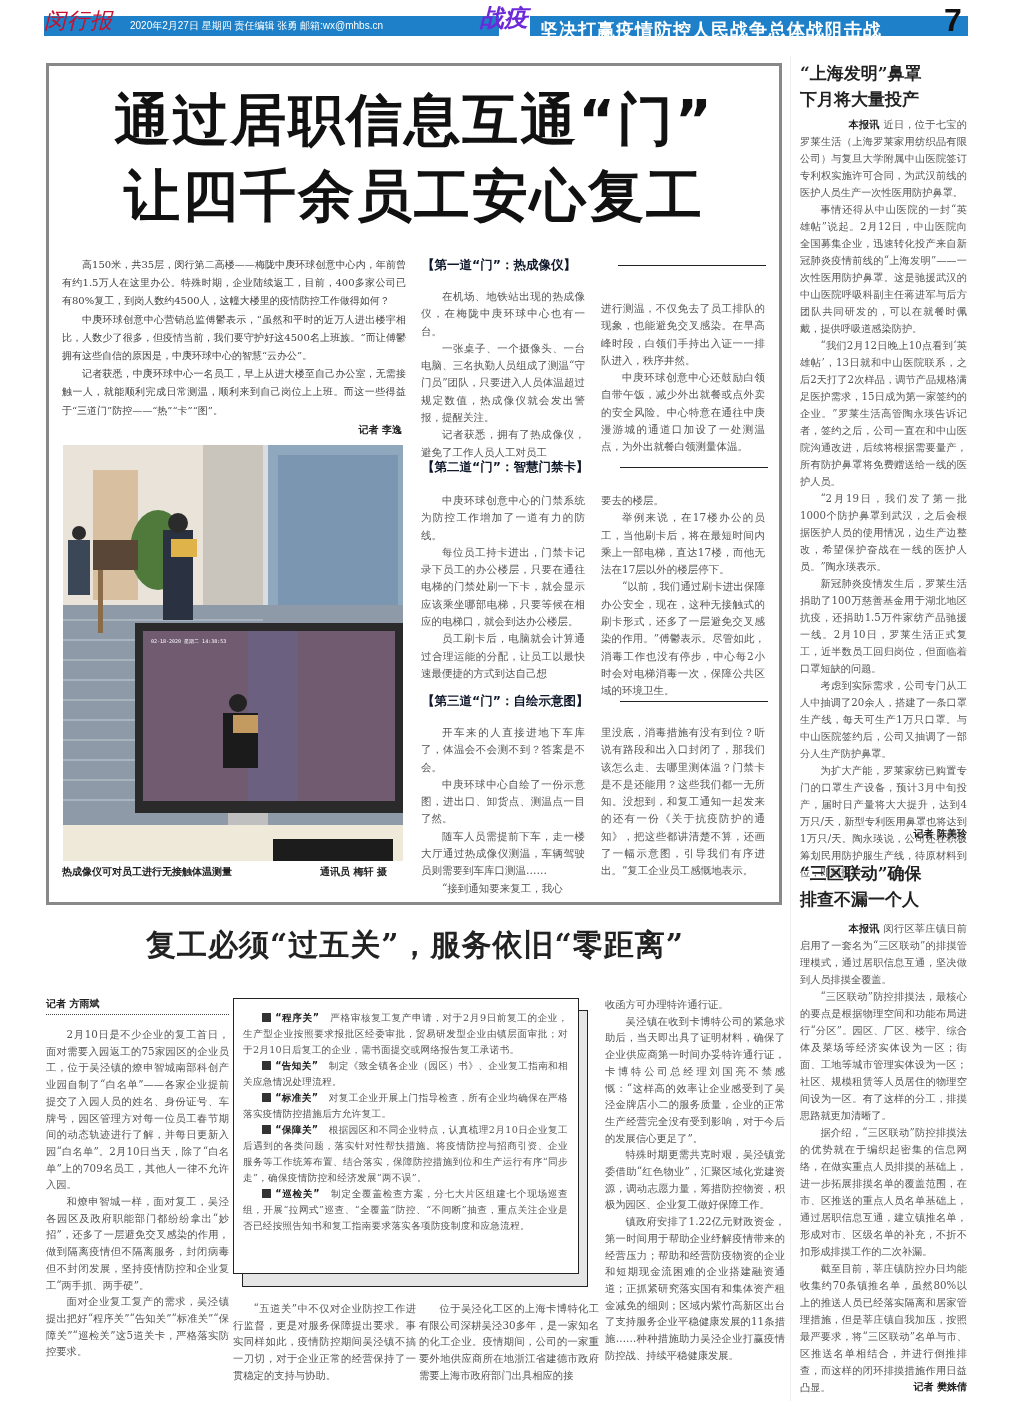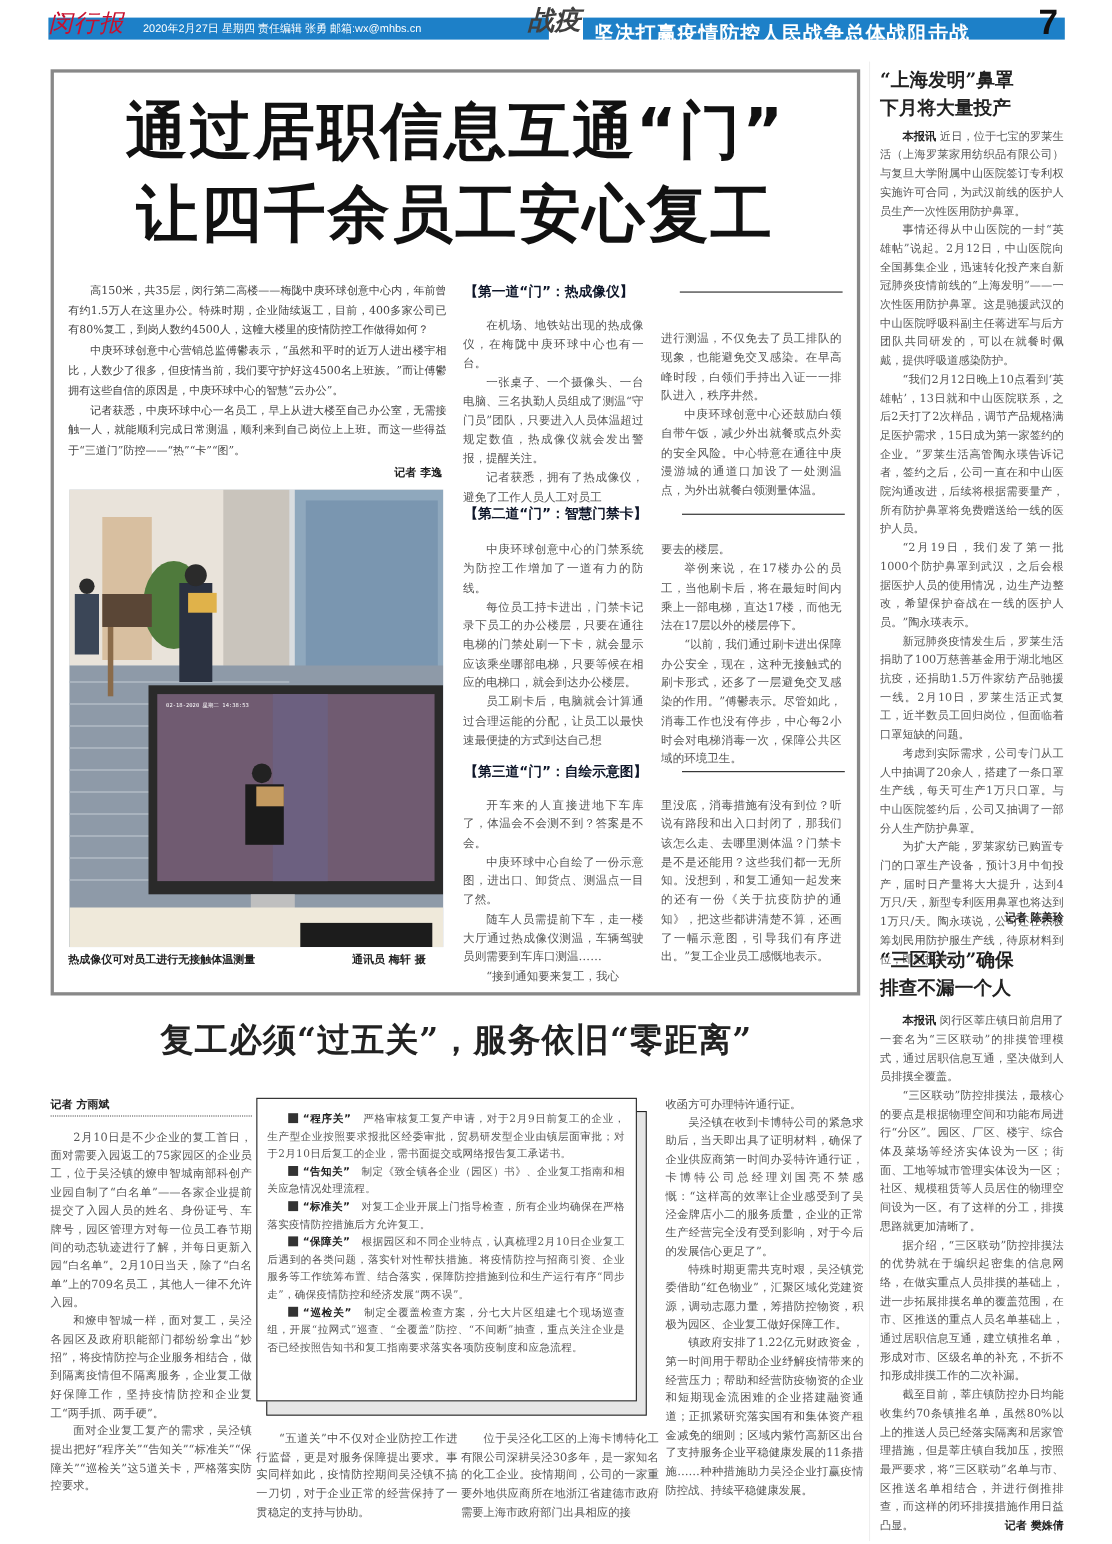--- a/index.html
+++ b/index.html
@@ -2,41 +2,41 @@
 <html><head>
 <meta charset="utf-8">
 <style>
   html,body{margin:0;padding:0;background:#fff;}
   body{width:1011px;height:1404px;position:relative;overflow:hidden;font-family:"DejaVu Serif","Liberation Serif",serif;color:#333;}
   .abs{position:absolute;}
   
   .mast-logo{left:44px;top:6px;font-family:"DejaVu Serif",serif;font-size:22px;color:#c8102e;font-style:italic;letter-spacing:1px;z-index:2;}
   .mast-bar-left{left:44px;top:16px;width:455px;height:20px;background:#1d80c8;}
   .mast-date{left:130px;top:19px;font-family:"Liberation Sans",sans-serif;font-size:10px;color:#fff;white-space:nowrap;}
-  .mast-flag{left:480px;top:2px;font-family:"DejaVu Serif",serif;font-size:24px;color:#404040;font-style:italic;font-weight:bold;}
+  .mast-flag{left:480px;top:2px;font-family:"DejaVu Serif",serif;font-size:24px;color:#6d28d9;font-style:italic;font-weight:bold;}
   .mast-bar-right{left:530px;top:16px;width:438px;height:20px;background:#1d80c8;}
   .mast-slogan{left:540px;top:18px;font-family:"DejaVu Serif",serif;font-size:18px;font-weight:bold;color:#fff;letter-spacing:1px;white-space:nowrap;}
   .page-num{left:944px;top:3px;font-family:"Liberation Sans",sans-serif;font-weight:bold;font-size:32px;color:#111;line-height:34px;}
   
   .main-box{left:46px;top:63px;width:730px;height:836px;border:3px solid #888;}
   .headline{left:46px;width:736px;text-align:center;font-family:"DejaVu Sans",sans-serif;font-weight:bold;font-size:56px;color:#111;letter-spacing:2px;line-height:72px;}
   .lead-text{left:62px;top:256px;width:344px;font-size:10px;line-height:18.2px;color:#444;text-align:justify;}
   .lead-text p{margin:0;text-indent:2em;}
   .byline{font-family:"DejaVu Sans",sans-serif;font-weight:bold;font-size:10px;color:#222;text-align:right;}
   .photo{left:63px;top:445px;width:340px;height:416px;overflow:hidden;background:#cfd6dc;}
   .caption{font-family:"DejaVu Sans",sans-serif;font-weight:bold;font-size:10px;color:#222;white-space:nowrap;}
   .sub-head{font-family:"DejaVu Sans",sans-serif;font-size:12.5px;font-weight:bold;color:#0f172a;white-space:nowrap;}
   .sub-line{height:1px;background:#222;}
   .col2{font-size:10.5px;line-height:17.3px;color:#555;text-align:justify;}
   .col2 p{margin:0;text-indent:2em;}
   
   .side-head{font-family:"DejaVu Serif",serif;font-weight:bold;font-size:17px;line-height:26px;color:#222;}
   .side-text{font-size:10.2px;line-height:17px;color:#555;text-align:justify;}
   .side-text p{margin:0;text-indent:2em;}
-  .side-text b{color:#222;}
+  .side-text b{color:#222;margin-left:28px;}
   .v-rule{width:1px;background:#bbb;}
   
   .bottom-head{left:40px;top:925px;width:750px;text-align:center;font-family:"DejaVu Serif",serif;font-weight:bold;font-size:30px;color:#222;letter-spacing:1px;}
   .b-byline{left:46px;top:997px;width:183px;font-family:"DejaVu Sans",sans-serif;font-weight:bold;font-size:10px;color:#222;border-bottom:1px dotted #444;padding-bottom:3px;}
   .bcol{font-size:10.3px;line-height:16.7px;color:#555;text-align:justify;}
   .bcol p{margin:0;text-indent:2em;}
   .inner-box{left:233px;top:998px;width:344px;height:274px;border:1px solid #222;background:#fff;}
   .inner-shadow{left:242px;top:1010px;width:344px;height:275px;border:1px solid #222;background:#e6e6e6;}
   .inner-text{left:243px;top:1010px;width:325px;font-size:9.6px;line-height:16px;color:#555;letter-spacing:0.3px;text-align:justify;}
   .inner-text p{margin:0;text-indent:2em;}
@@ -174,21 +174,21 @@
   <p>据介绍，“三区联动”防控排摸法的优势就在于编织起密集的信息网络，在做实重点人员排摸的基础上，进一步拓展排摸名单的覆盖范围，在市、区推送的重点人员名单基础上，通过居职信息互通，建立镇推名单，形成对市、区级名单的补充，不折不扣形成排摸工作的二次补漏。</p>
   <p>截至目前，莘庄镇防控办日均能收集约70条镇推名单，虽然80%以上的推送人员已经落实隔离和居家管理措施，但是莘庄镇自我加压，按照最严要求，将“三区联动”名单与市、区推送名单相结合，并进行倒推排查，而这样的闭环排摸措施作用日益凸显。</p>
 </div>
 <div class="abs byline" style="left:860px;top:1380px;width:107px;">记者  樊姝倩</div>
 
 <div class="abs bottom-head">复工必须“过五关”，服务依旧“零距离”</div>
 <div class="abs b-byline">记者  方雨斌</div>
 
 <div class="abs bcol" style="left:46px;top:1026px;width:183px;">
   <p>2月10日是不少企业的复工首日，面对需要入园返工的75家园区的企业员工，位于吴泾镇的燎申智城南部科创产业园自制了“白名单”——各家企业提前提交了入园人员的姓名、身份证号、车牌号，园区管理方对每一位员工春节期间的动态轨迹进行了解，并每日更新入园“白名单”。2月10日当天，除了“白名单”上的709名员工，其他人一律不允许入园。</p>
-  <p>和燎申智城一样，面对复工，吴泾各园区及政府职能部门都纷纷拿出“妙招”，将疫情防控与企业服务相结合，做到隔离疫情但不隔离服务，企业复工做好保障工作，坚持疫情防控和企业复工“两手抓、两手硬”。</p>
+  <p>和燎申智城一样，面对复工，吴泾各园区及政府职能部门都纷纷拿出“妙招”，还多了一层避免交叉感染的作用，做到隔离疫情但不隔离服务，封闭病毒但不封闭发展，坚持疫情防控和企业复工“两手抓、两手硬”。</p>
   <p>面对企业复工复产的需求，吴泾镇提出把好“程序关”“告知关”“标准关”“保障关”“巡检关”这5道关卡，严格落实防控要求。</p>
 </div>
 
 <div class="abs inner-shadow"></div>
 <div class="abs inner-box"></div>
 <div class="abs inner-text">
   <p><span class="sq"></span><span class="k">“程序关”</span>&nbsp;&nbsp;&nbsp;<span>严格审核复工复产申请，对于2月9日前复工的企业，生产型企业按照要求报批区经委审批，贸易研发型企业由镇层面审批；对于2月10日后复工的企业，需书面提交或网络报告复工承诺书。</span></p>
   <p><span class="sq"></span><span class="k">“告知关”</span>&nbsp;&nbsp;&nbsp;<span>制定《致全镇各企业（园区）书》、企业复工指南和相关应急情况处理流程。</span></p>
   <p><span class="sq"></span><span class="k">“标准关”</span>&nbsp;&nbsp;&nbsp;<span>对复工企业开展上门指导检查，所有企业均确保在严格落实疫情防控措施后方允许复工。</span></p>
   <p><span class="sq"></span><span class="k">“保障关”</span>&nbsp;&nbsp;&nbsp;<span>根据园区和不同企业特点，认真梳理2月10日企业复工后遇到的各类问题，落实针对性帮扶措施。将疫情防控与招商引资、企业服务等工作统筹布置、结合落实，保障防控措施到位和生产运行有序“同步走”，确保疫情防控和经济发展“两不误”。</span></p>

